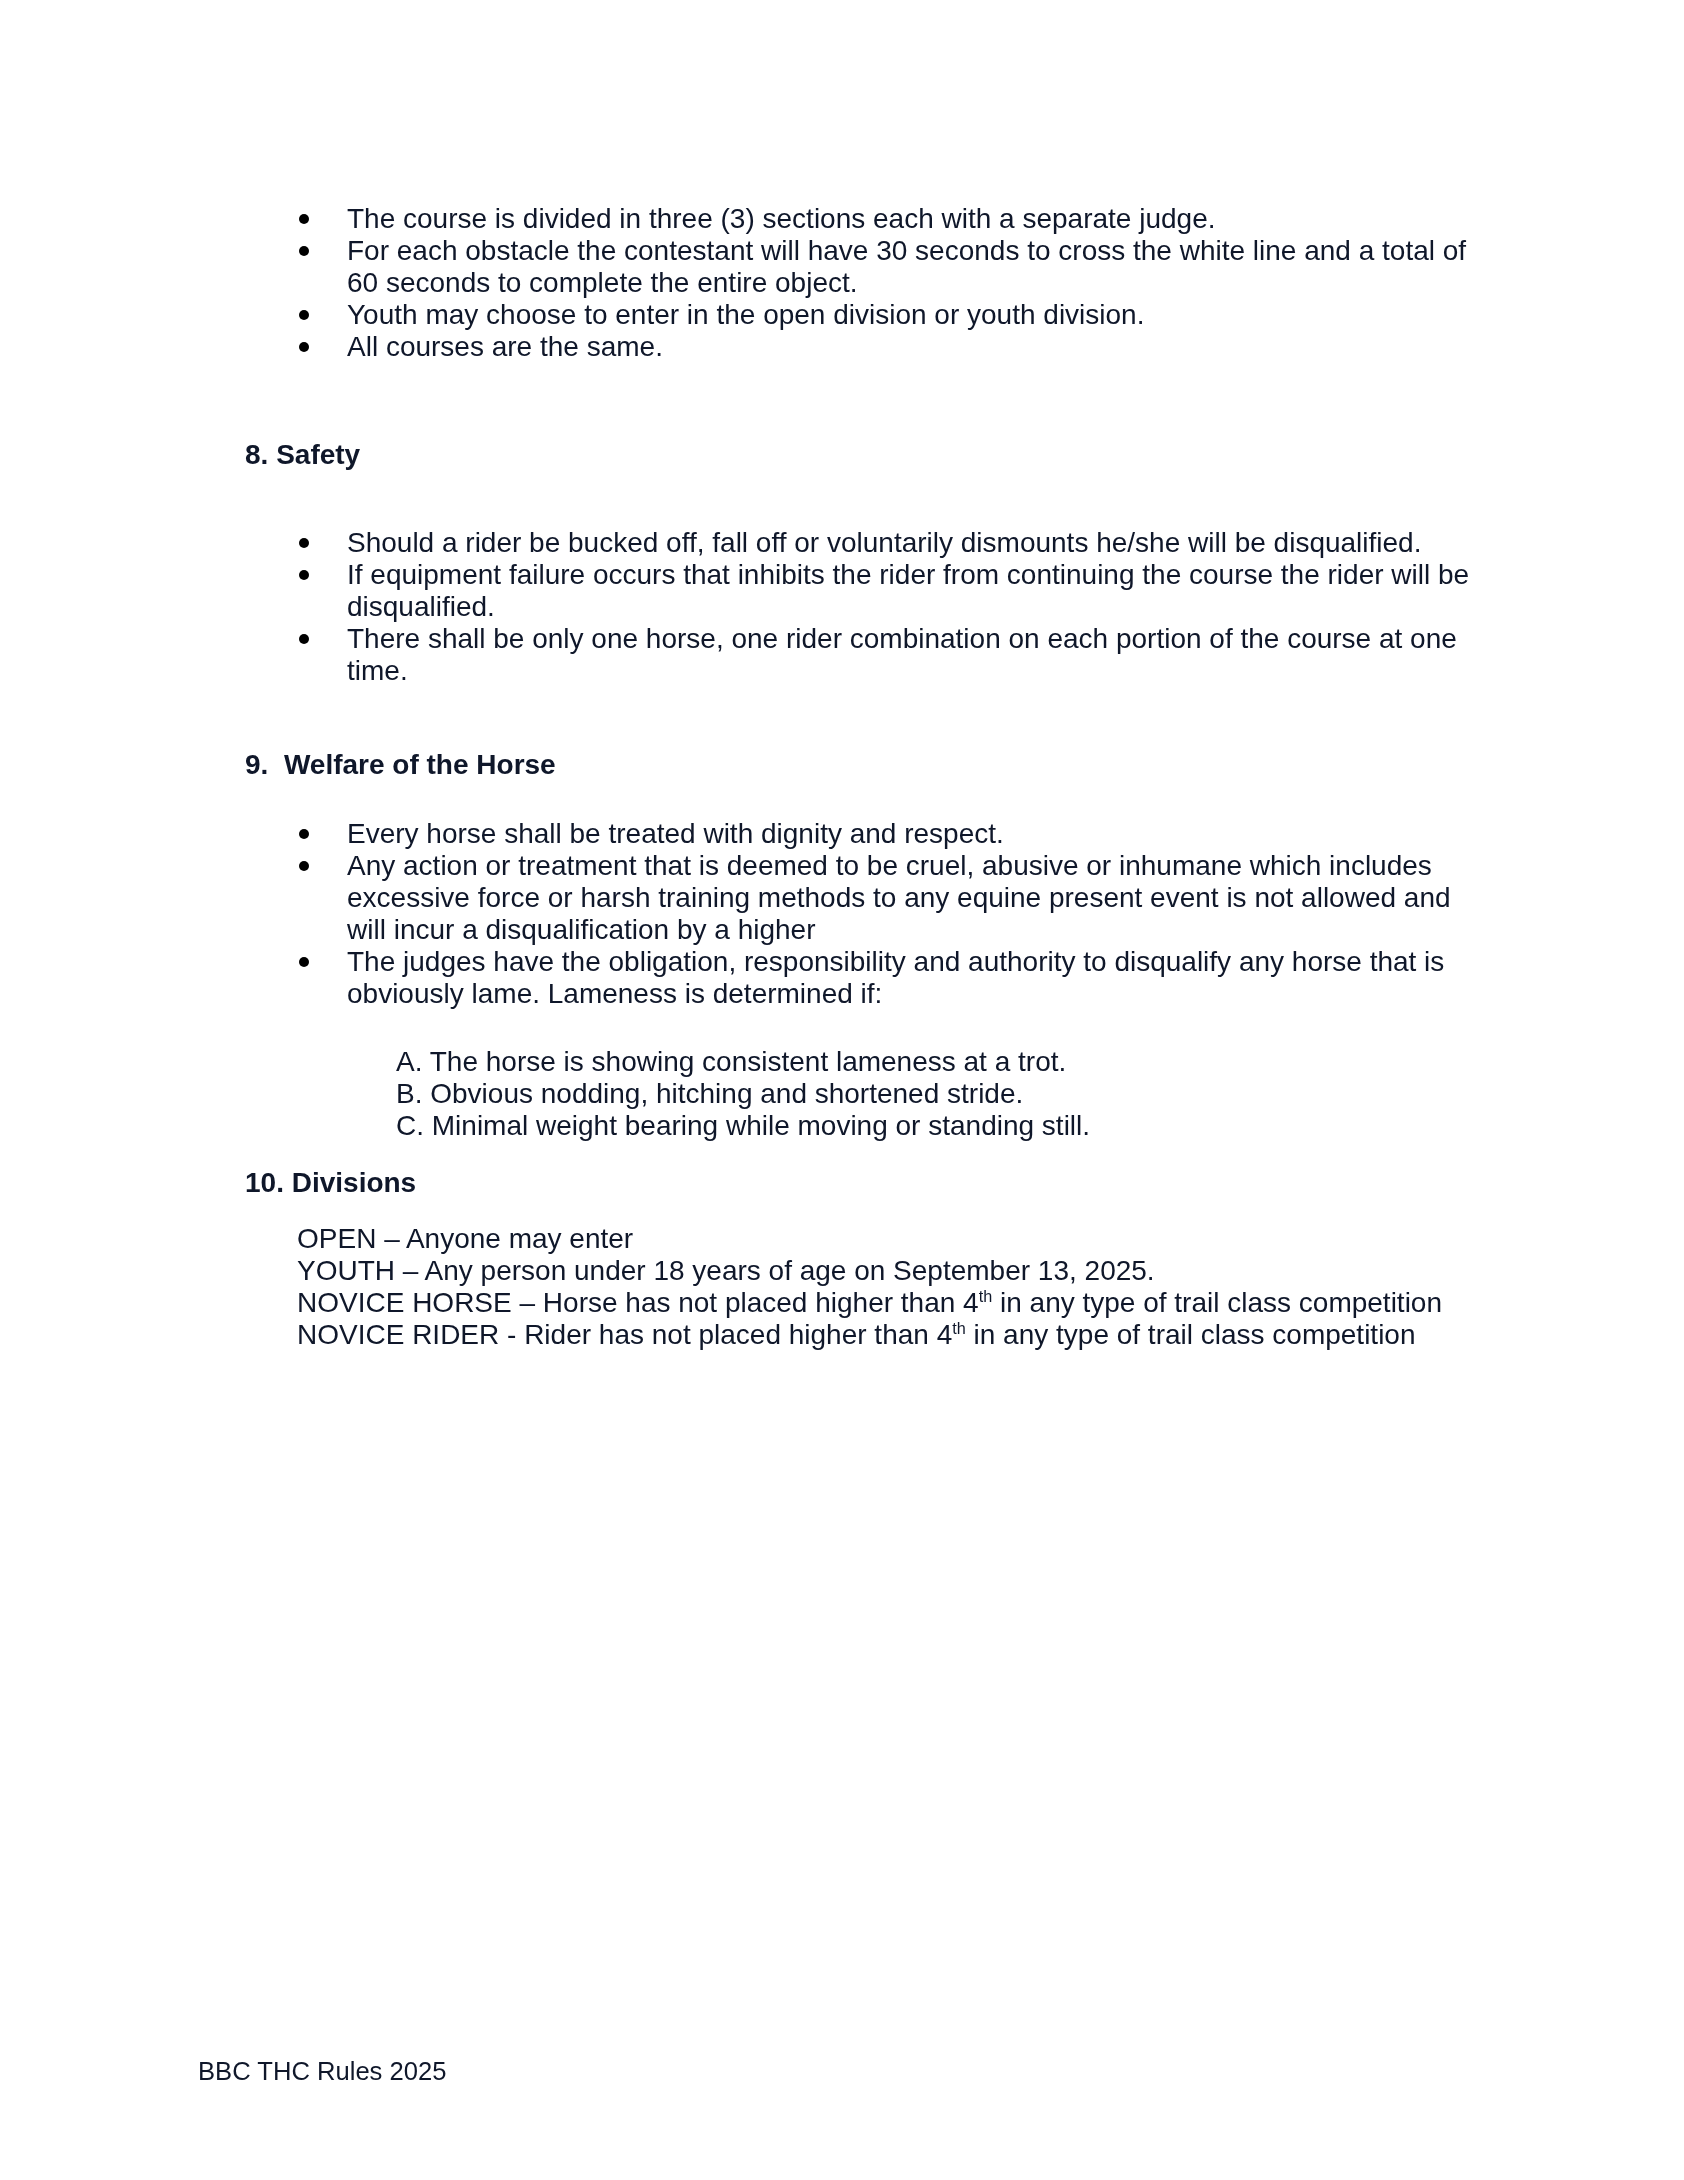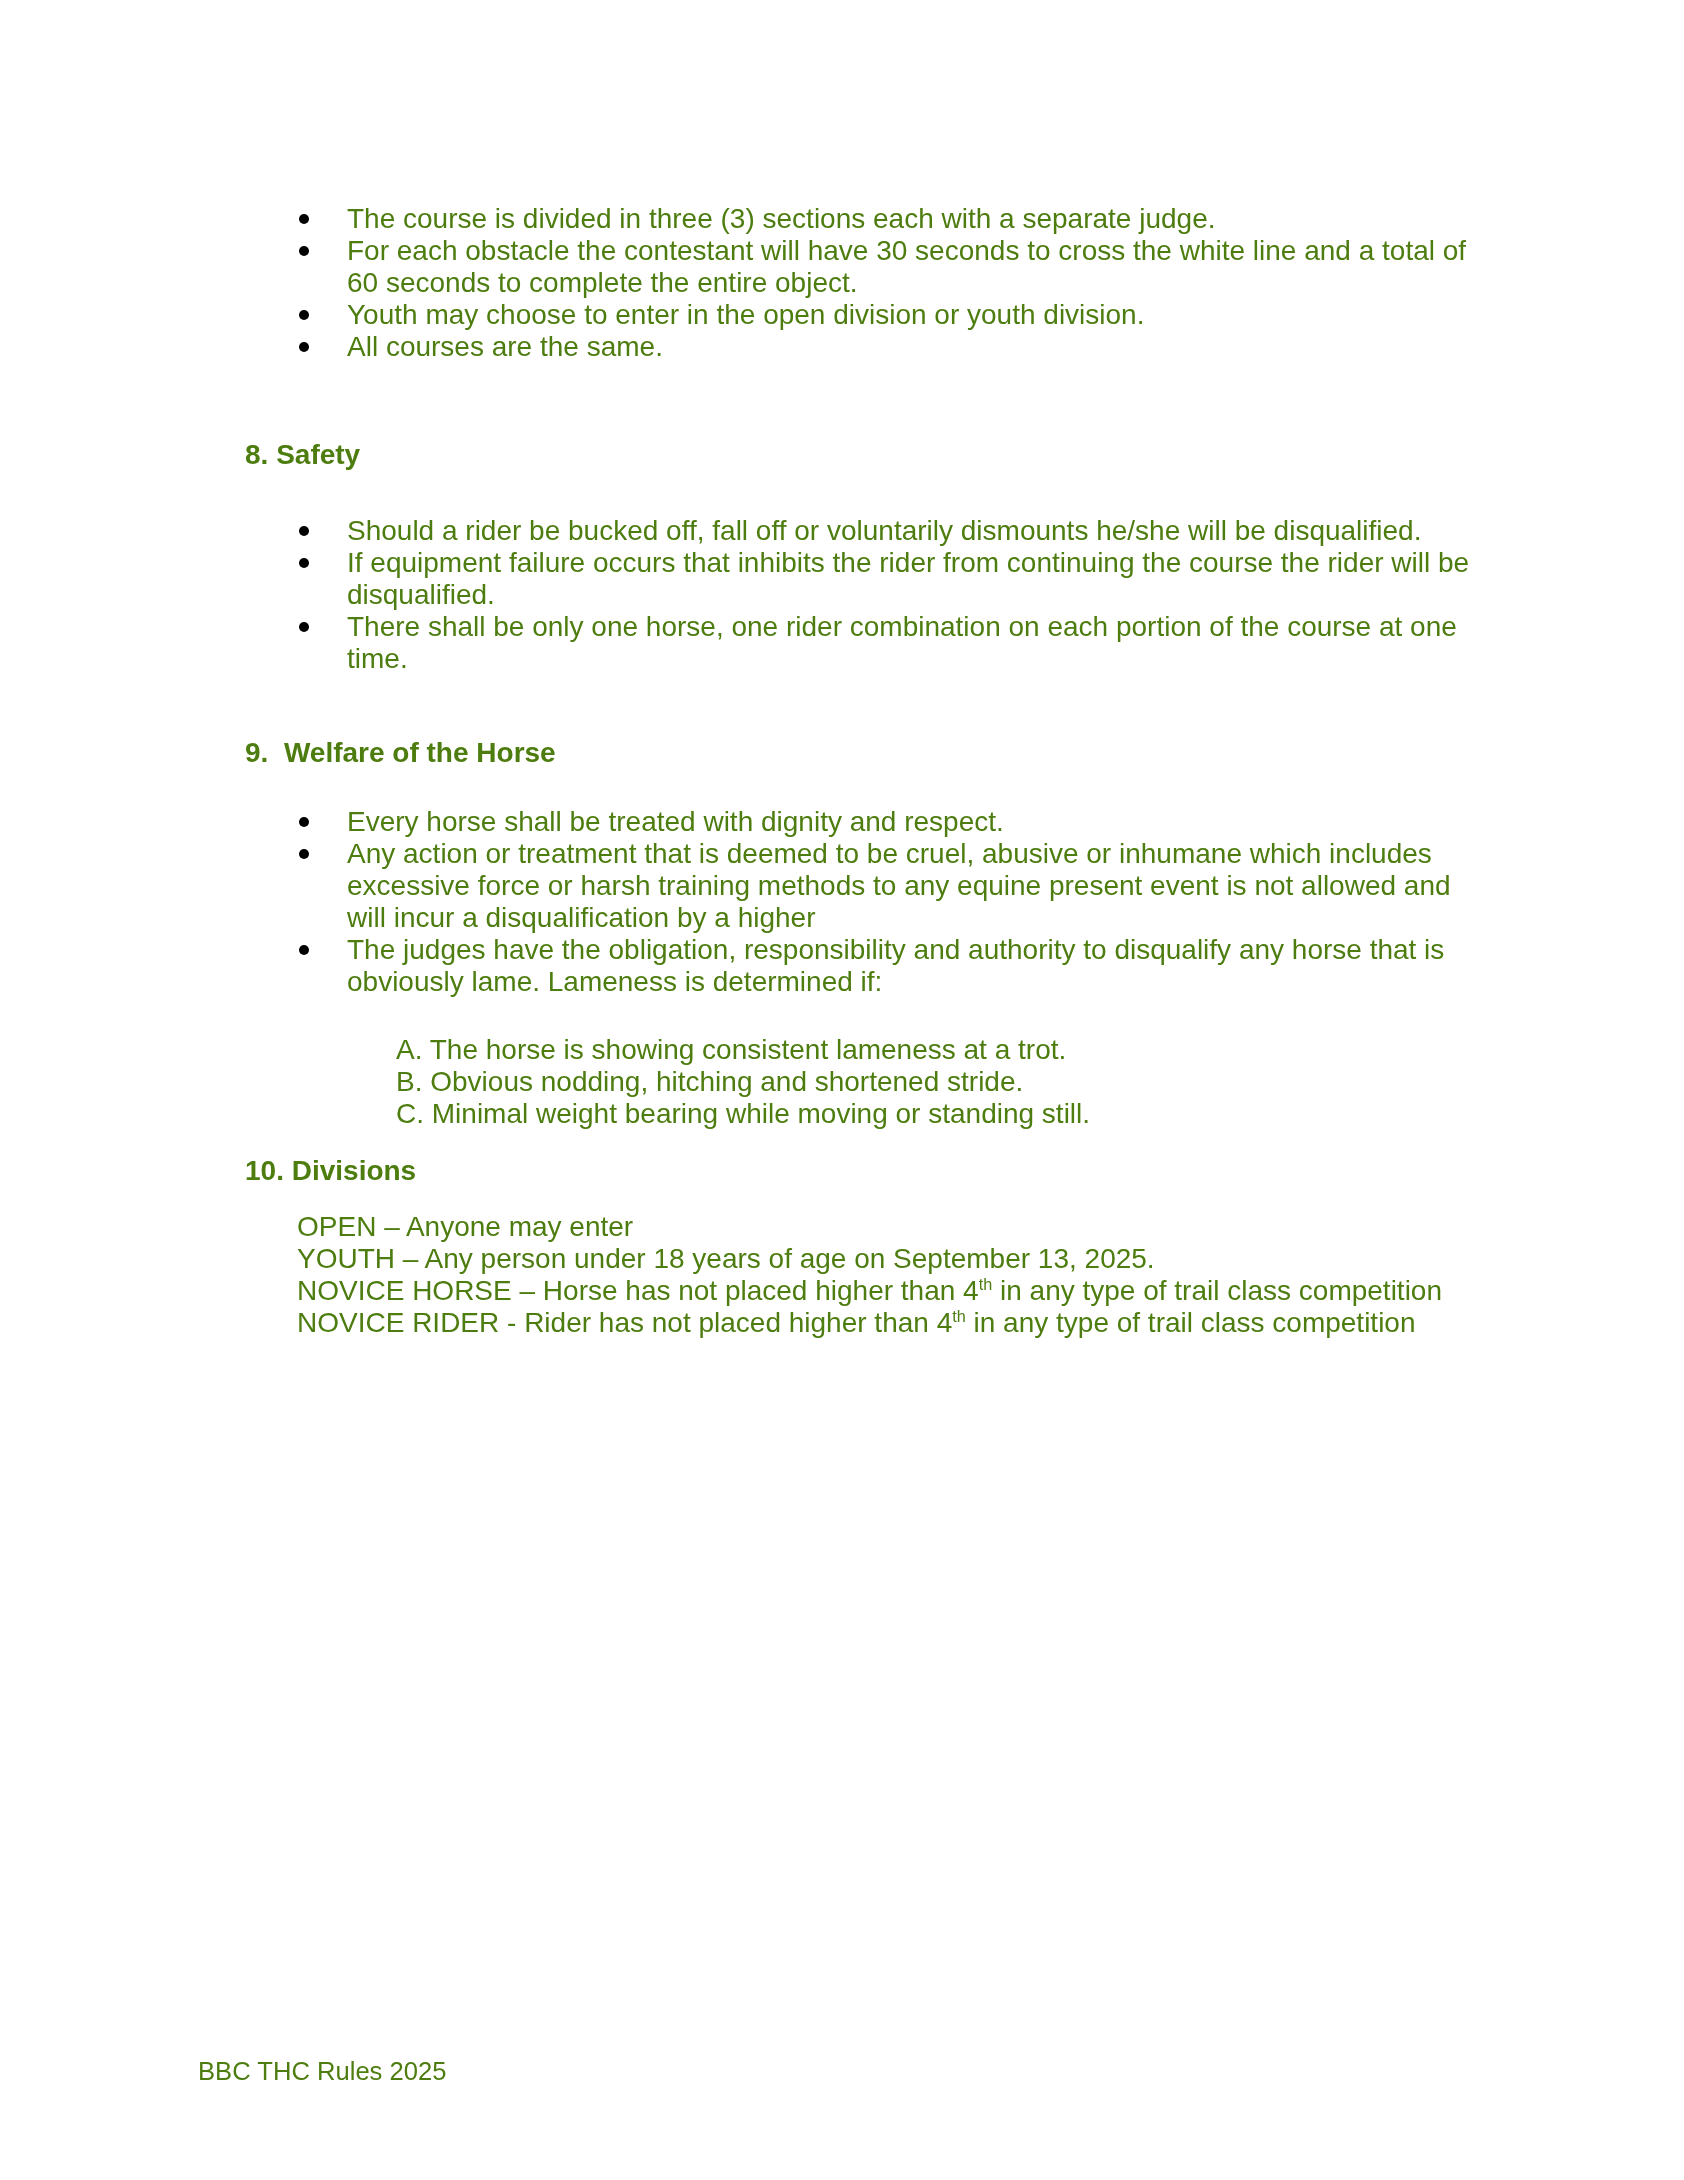--- a/index.html
+++ b/index.html
@@ -1,21 +1,21 @@
 <!DOCTYPE html>
 <html style="font-size:13.6px"><head>
 <meta charset="utf-8">
 <style>
   html, body { margin: 0; padding: 0; background: #ffffff; }
   .page {
     position: relative;
     width: 1685px;
     height: 2181px;
     background: #ffffff;
-    color: #4d7c0f;
+    color: #0f172a;
     font-family: "Liberation Sans", sans-serif;
     font-size: 28px;
     line-height: 32px;
     overflow: hidden;
   }
   .content {
     position: absolute;
     left: 198px;
     top: 203px;
     width: 1299px;
@@ -39,21 +39,21 @@
     background: #000000;
   }
   .heading {
     font-weight: bold;
     margin-left: 47px;
     white-space: pre-wrap;
   }
   .heading.safety   { margin-top: 76px; }
   .heading.welfare  { margin-top: 62px; }
   .heading.divisions{ margin-top: 25px; }
-  ul.bullets.safety  { margin-top: 44px; }
+  ul.bullets.safety  { margin-top: 56px; }
   ul.bullets.welfare { margin-top: 37px; }
   .sublist {
     margin-top: 36px;
     margin-left: 198px;
   }
   .divisions-block {
     margin-top: 24px;
     margin-left: 99px;
   }
   sup.ord {

